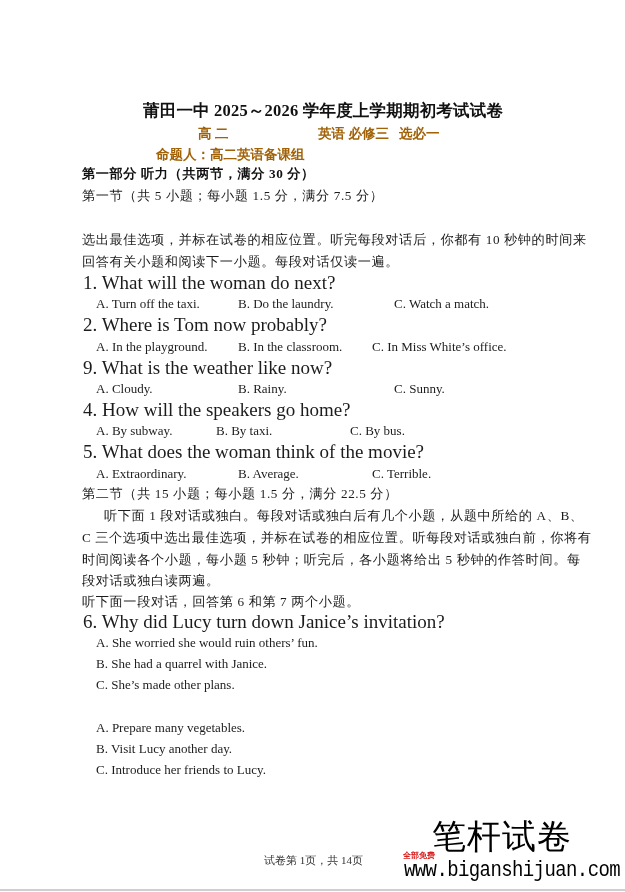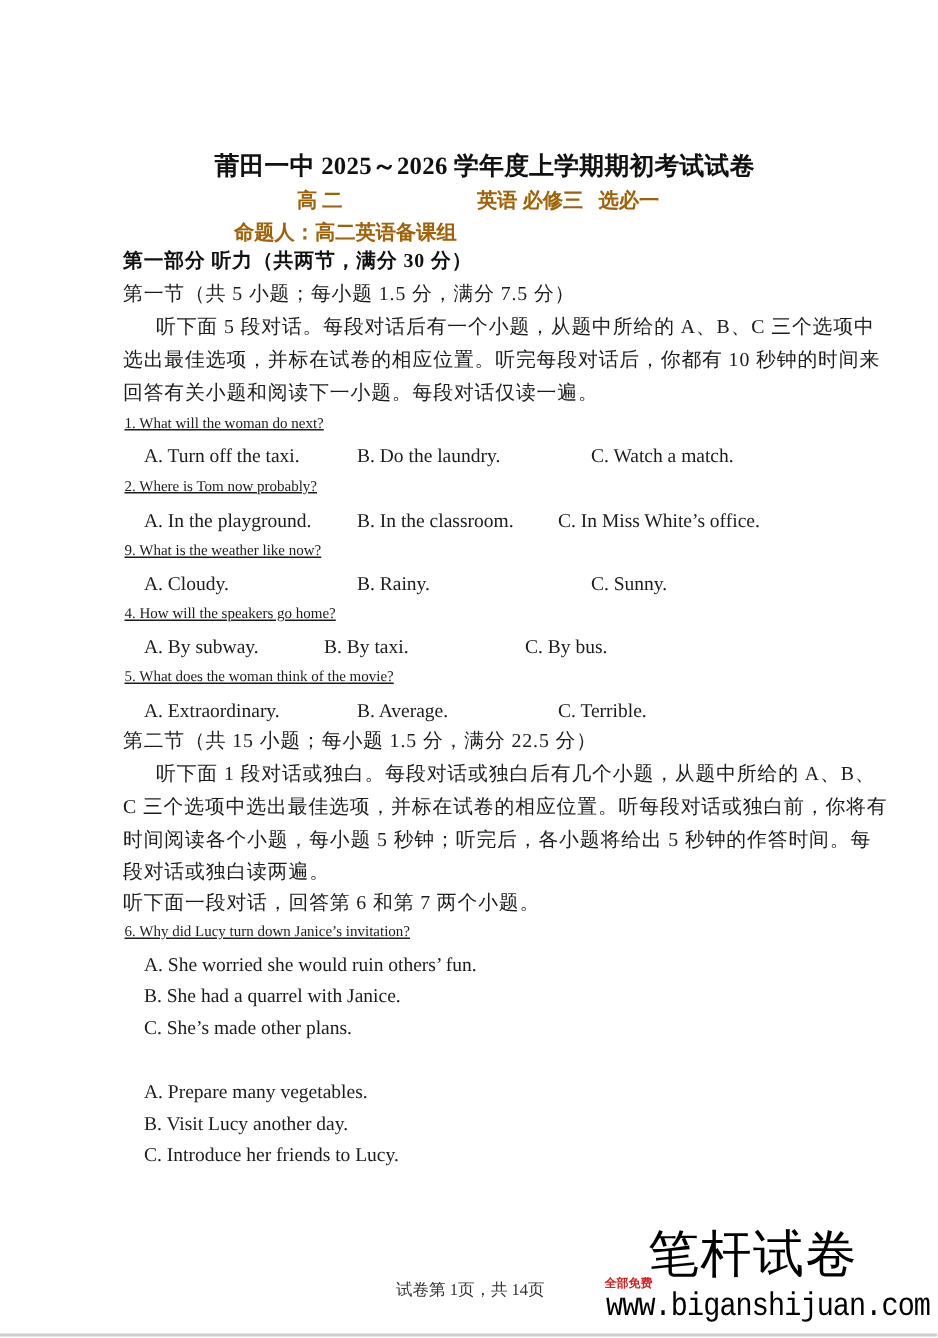--- a/index.html
+++ b/index.html
@@ -38,21 +38,21 @@
   .subtitle {
     font-size: 13.5px;
     font-weight: bold;
     color: #a16207;
   }
   .bold { font-weight: bold; color: #111; }
   .cn {
     font-size: 13.2px;
     letter-spacing: 0.6px;
   }
-  .q { font-size: 10px; text-decoration: underline; }
+  .q { font-size: 19px; }
   .opt { font-size: 13px; }
   .footer-page {
     font-size: 11px;
     color: #333;
   }
   .wm-cn {
     position: absolute;
     left: 432px;
     top: 818px;
     font-family: "DejaVu Sans", sans-serif;
@@ -101,21 +101,20 @@
 <div class="page">
 
   <div class="ln title" style="left:143px; top:103px;">莆田一中 2025～2026 学年度上学期期初考试试卷</div>
   <div class="ln subtitle" style="left:198px; top:126px;">高 二</div>
   <div class="ln subtitle" style="left:318px; top:126px; white-space:pre;">英语 必修三   选必一</div>
   <div class="ln subtitle" style="left:156px; top:147px;">命题人：高二英语备课组</div>
 
   <div class="ln cn bold" style="left:82px; top:166px;">第一部分 听力（共两节，满分 30 分）</div>
 
   <div class="ln cn" style="left:82px; top:188px;">第一节（共 5 小题；每小题 1.5 分，满分 7.5 分）</div>
-  <div class="ln cn" style="left:104px; top:210px;">听下面 5 段对话。每段对话后有一个小题，从题中所给的 A、B、C 三个选项中</div>
   <div class="ln cn" style="left:82px; top:232px;">选出最佳选项，并标在试卷的相应位置。听完每段对话后，你都有 10 秒钟的时间来</div>
   <div class="ln cn" style="left:82px; top:254px;">回答有关小题和阅读下一小题。每段对话仅读一遍。</div>
 
   <div class="ln q" style="left:83px; top:275px;">1. What will the woman do next?</div>
   <div class="ln opt" style="left:96px; top:296px;">A. Turn off the taxi.</div>
   <div class="ln opt" style="left:238px; top:296px;">B. Do the laundry.</div>
   <div class="ln opt" style="left:394px; top:296px;">C. Watch a match.</div>
 
   <div class="ln q" style="left:83px; top:317px;">2. Where is Tom now probably?</div>
   <div class="ln opt" style="left:96px; top:339px;">A. In the playground.</div>

